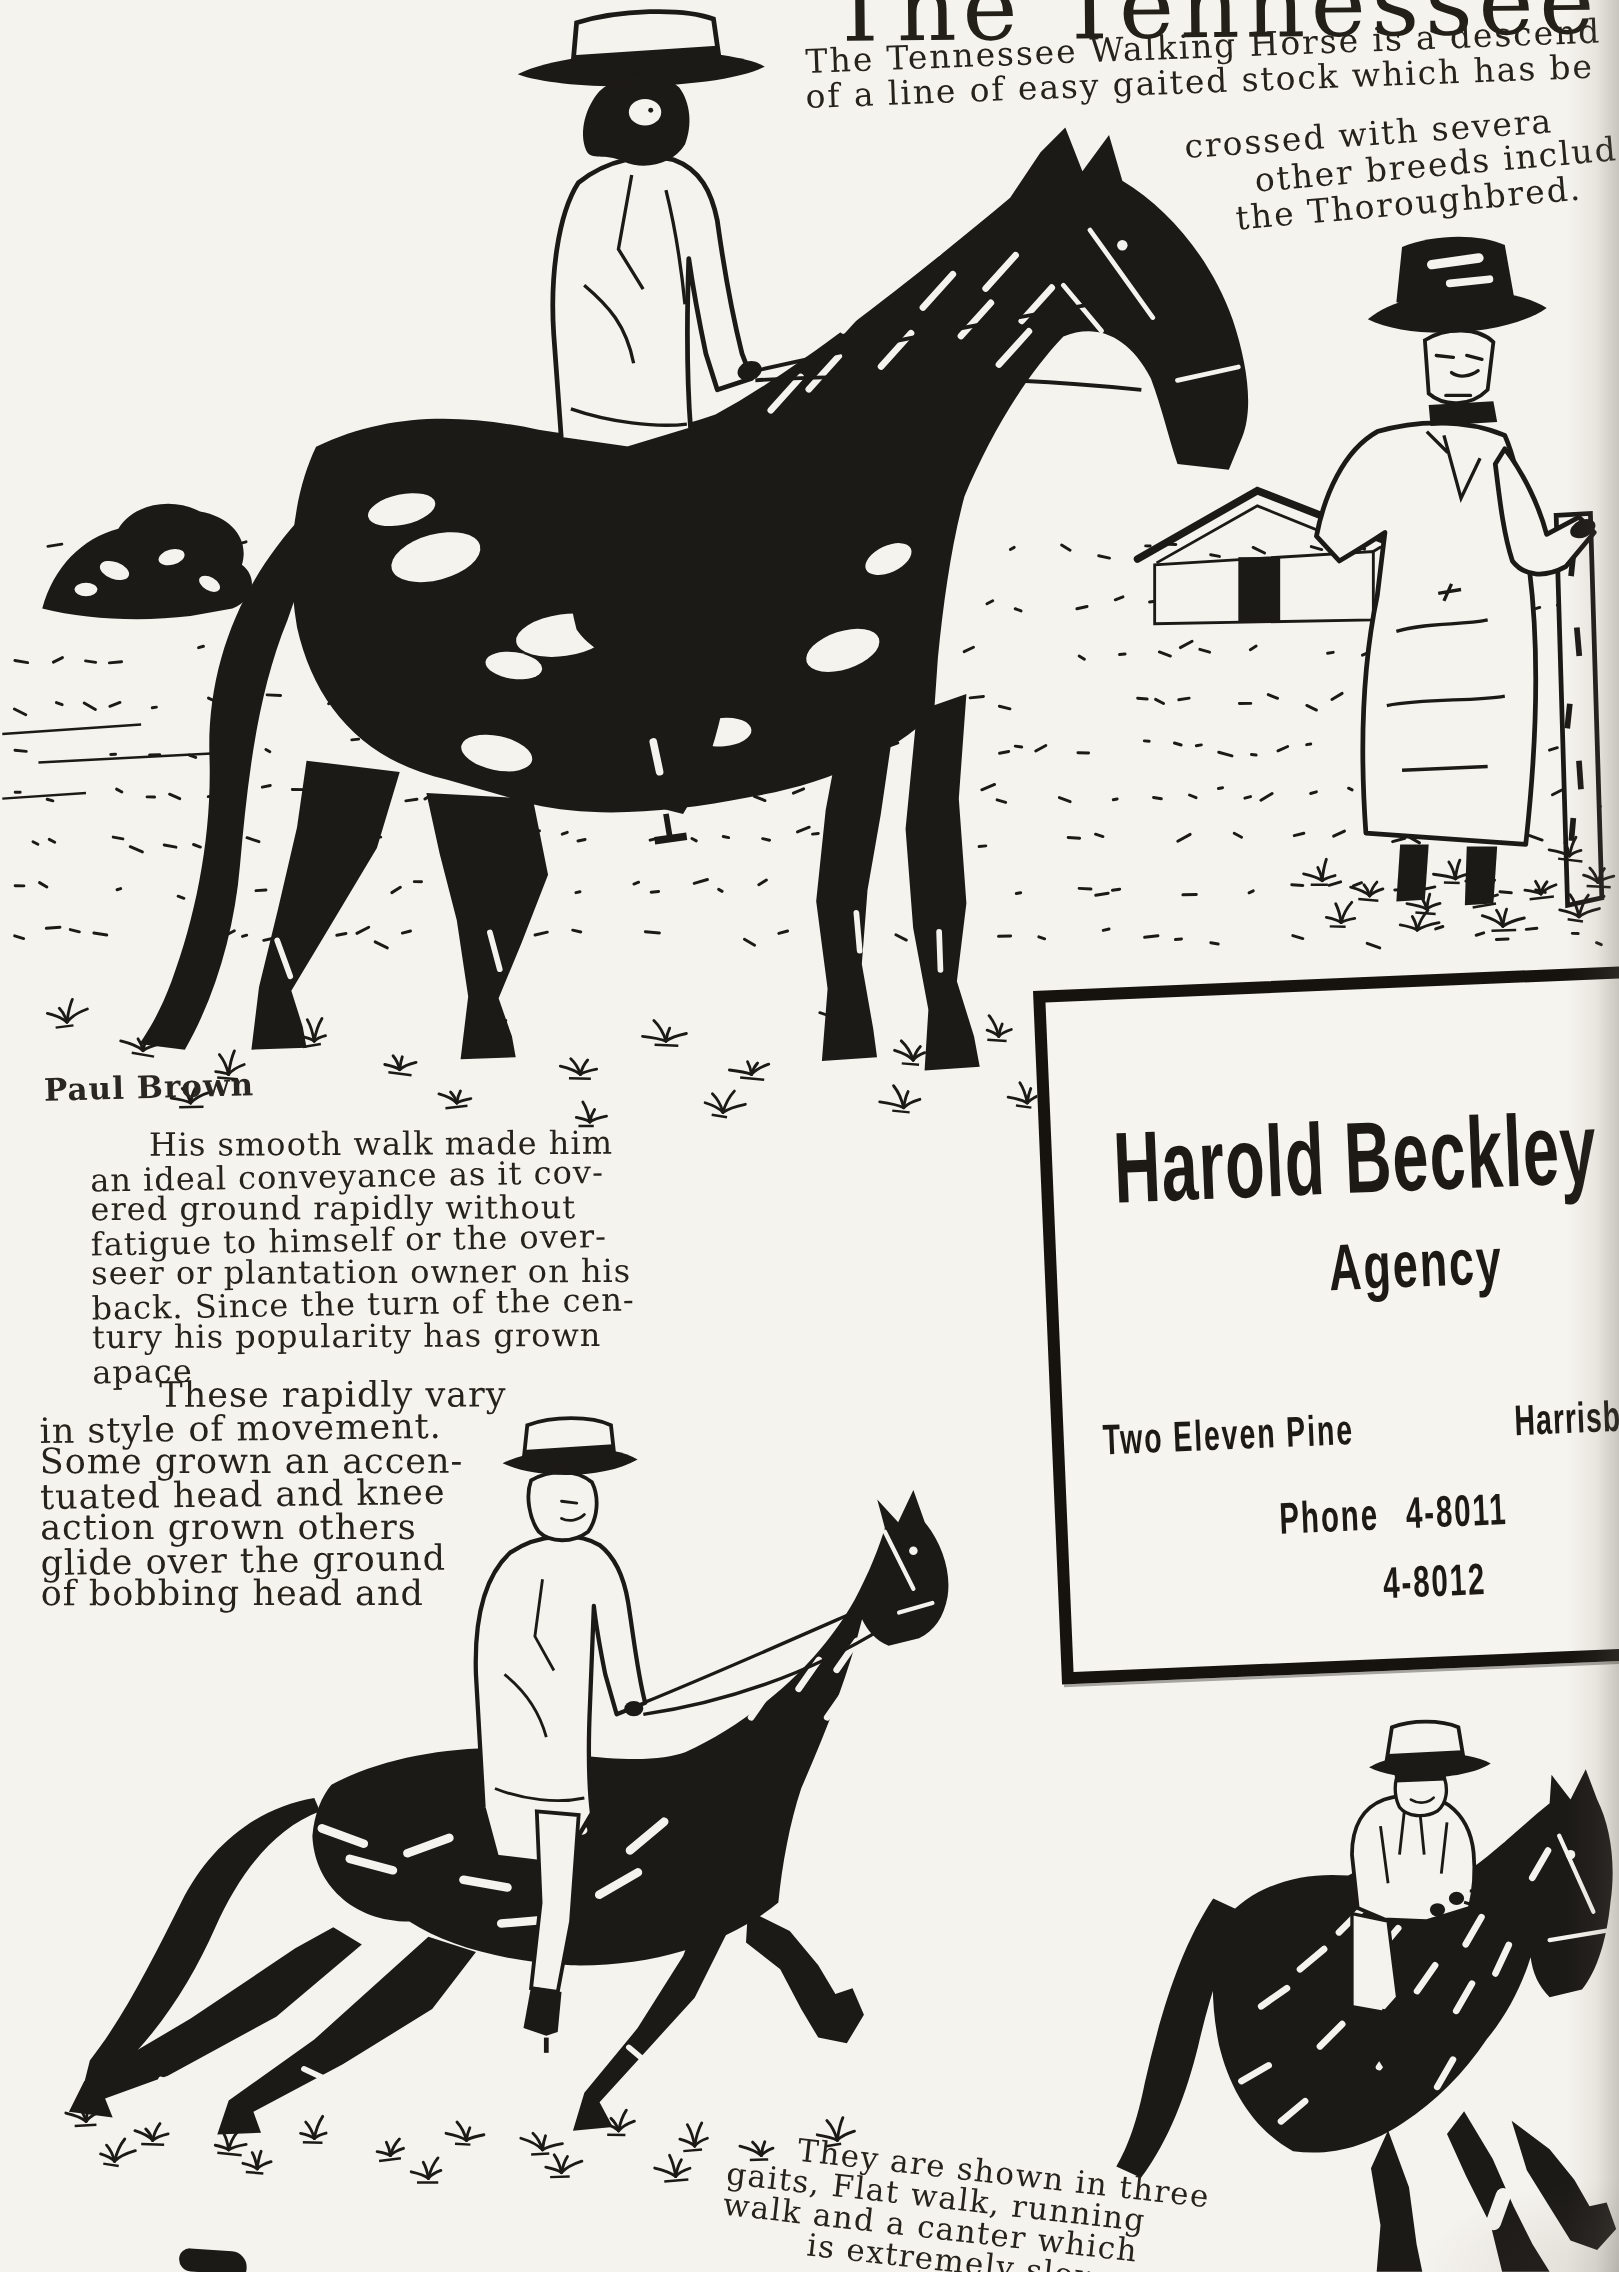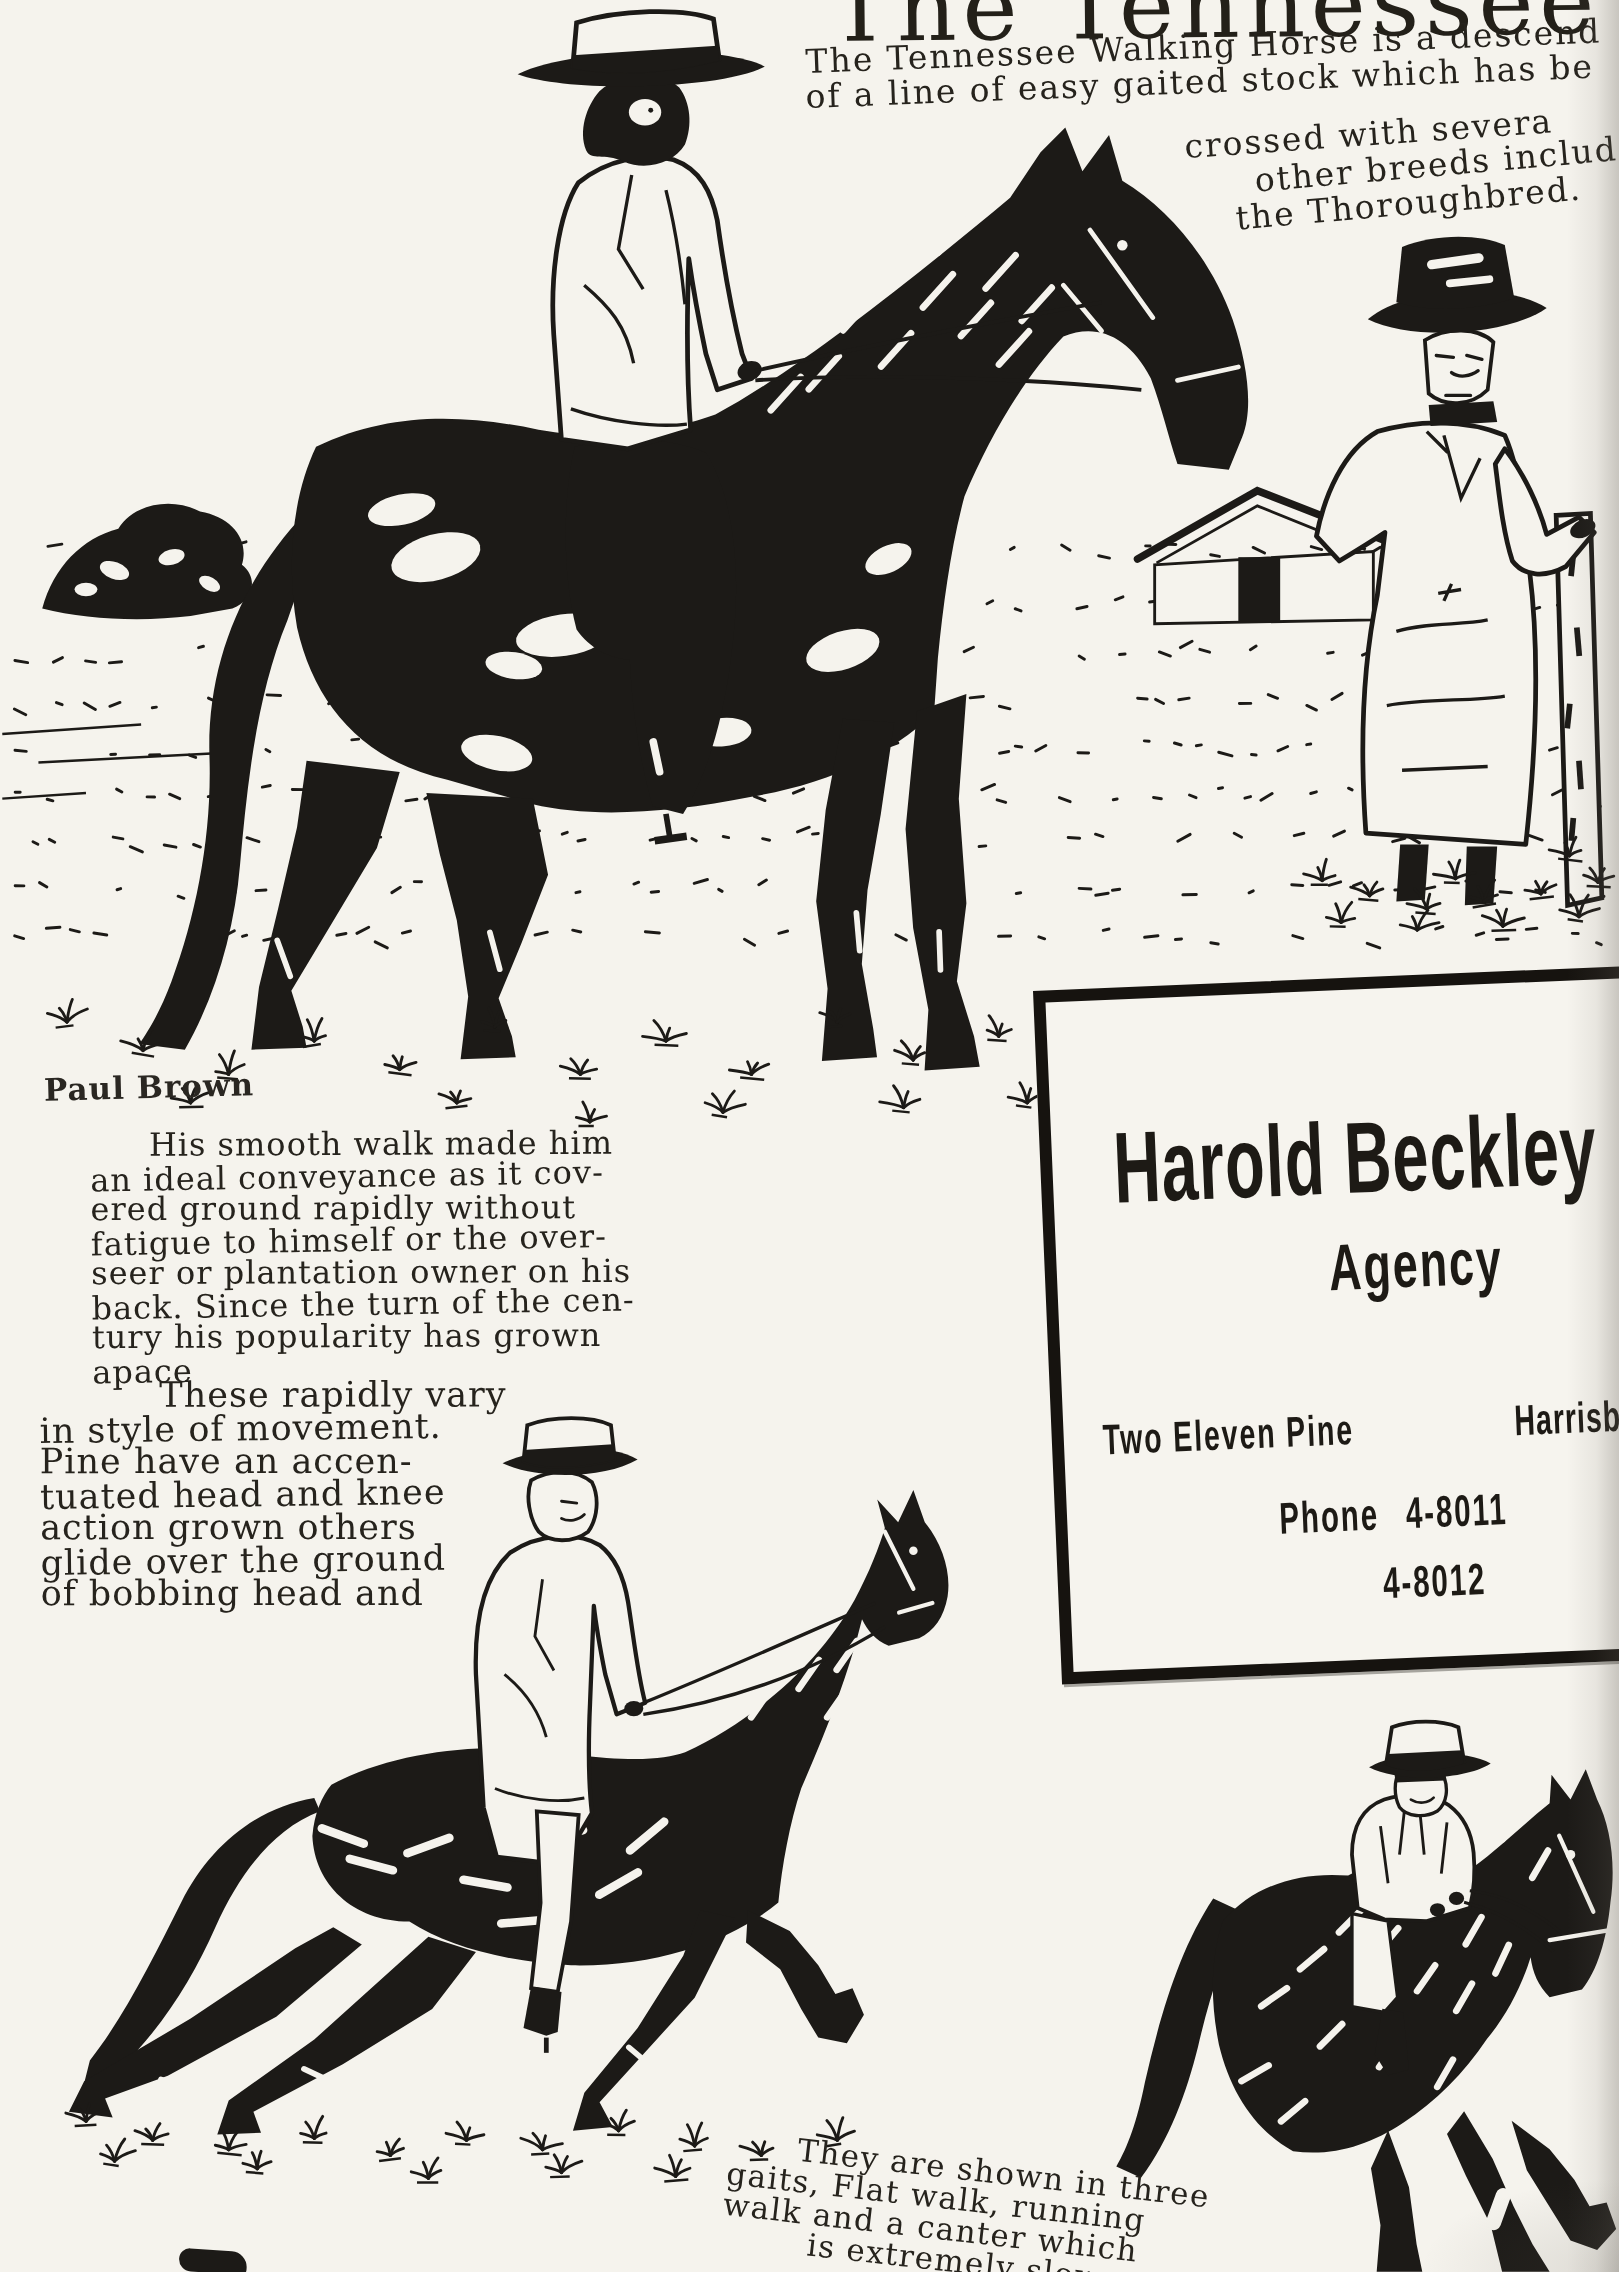--- a/index.html
+++ b/index.html
@@ -877,21 +877,21 @@
     <div>fatigue to himself or the over-</div>
     <div>seer or plantation owner on his</div>
     <div>back. Since the turn of the cen-</div>
     <div>tury his popularity has grown</div>
     <div>apace</div>
   </div>
 
   <div class="para para2">
     <div>These rapidly vary</div>
     <div>in style of movement.</div>
-    <div>Pine have an accen-</div>
+    <div>Some grown an accen-</div>
     <div>tuated head and knee</div>
     <div>action grown others</div>
     <div>glide over the ground</div>
     <div>of bobbing head and</div>
   </div>
 
   <div class="adbox">
     <div class="ad-name">Harold Beckley</div>
     <div class="ad-agency">Agency</div>
     <div class="ad-address">Two Eleven Pine</div>

